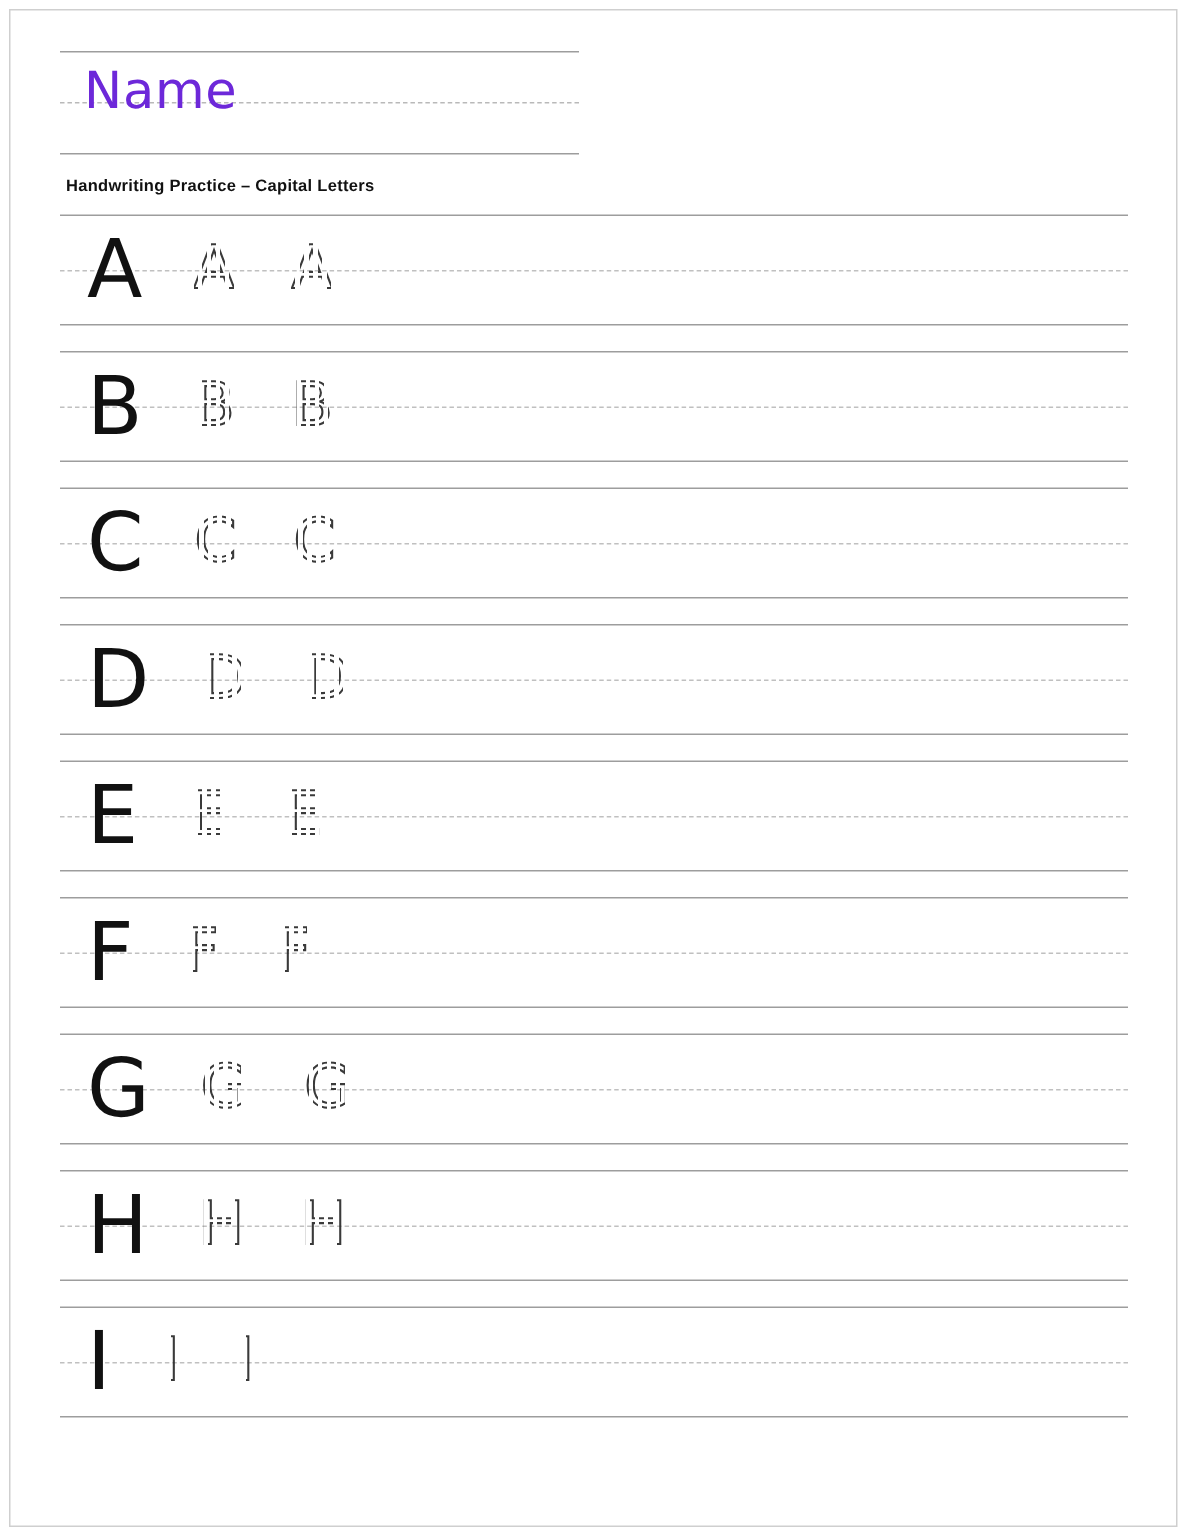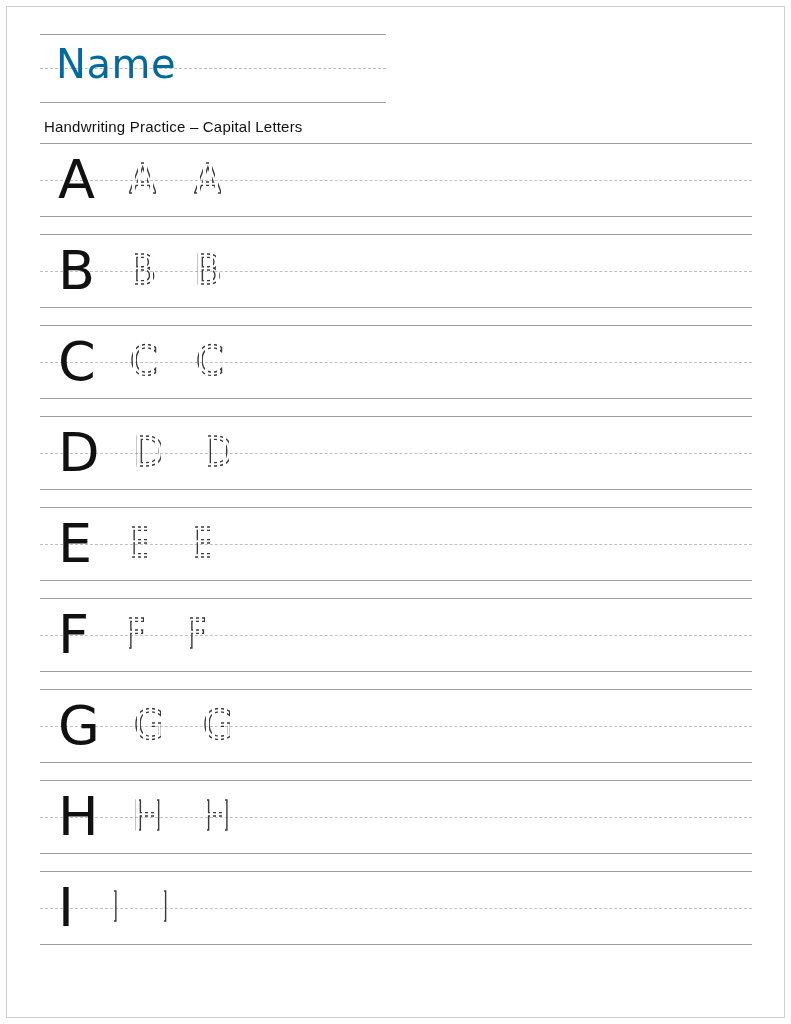--- a/index.html
+++ b/index.html
@@ -60,34 +60,34 @@
   }
   .fl.top    { top: 0px; }
   .fl.mid    { top: 34px; border-top: 1px dashed #b9b9b9; }
   .fl.bottom { top: 68px; }
 
   .field-label {
     position: absolute;
     left: 16px;
     top: 10px;
     font-family: "DejaVu Sans", sans-serif;
-    font-size: 40px;
+    font-size: 34px;
     font-weight: 400;
-    color: #0369a1;
+    color: #6d28d9;
     letter-spacing: 0.5px;
     line-height: 1;
   }
 
   
   .sheet-title {
     position: absolute;
     left: 44px;
     top: 118px;
-    font-size: 15px;
-    font-weight: normal;
+    font-size: 11px;
+    font-weight: bold;
     color: #111;
     letter-spacing: 0.2px;
   }
 
   
   .rows {
     position: absolute;
     left: 40px;
     top: 136px;
     width: 712px;

